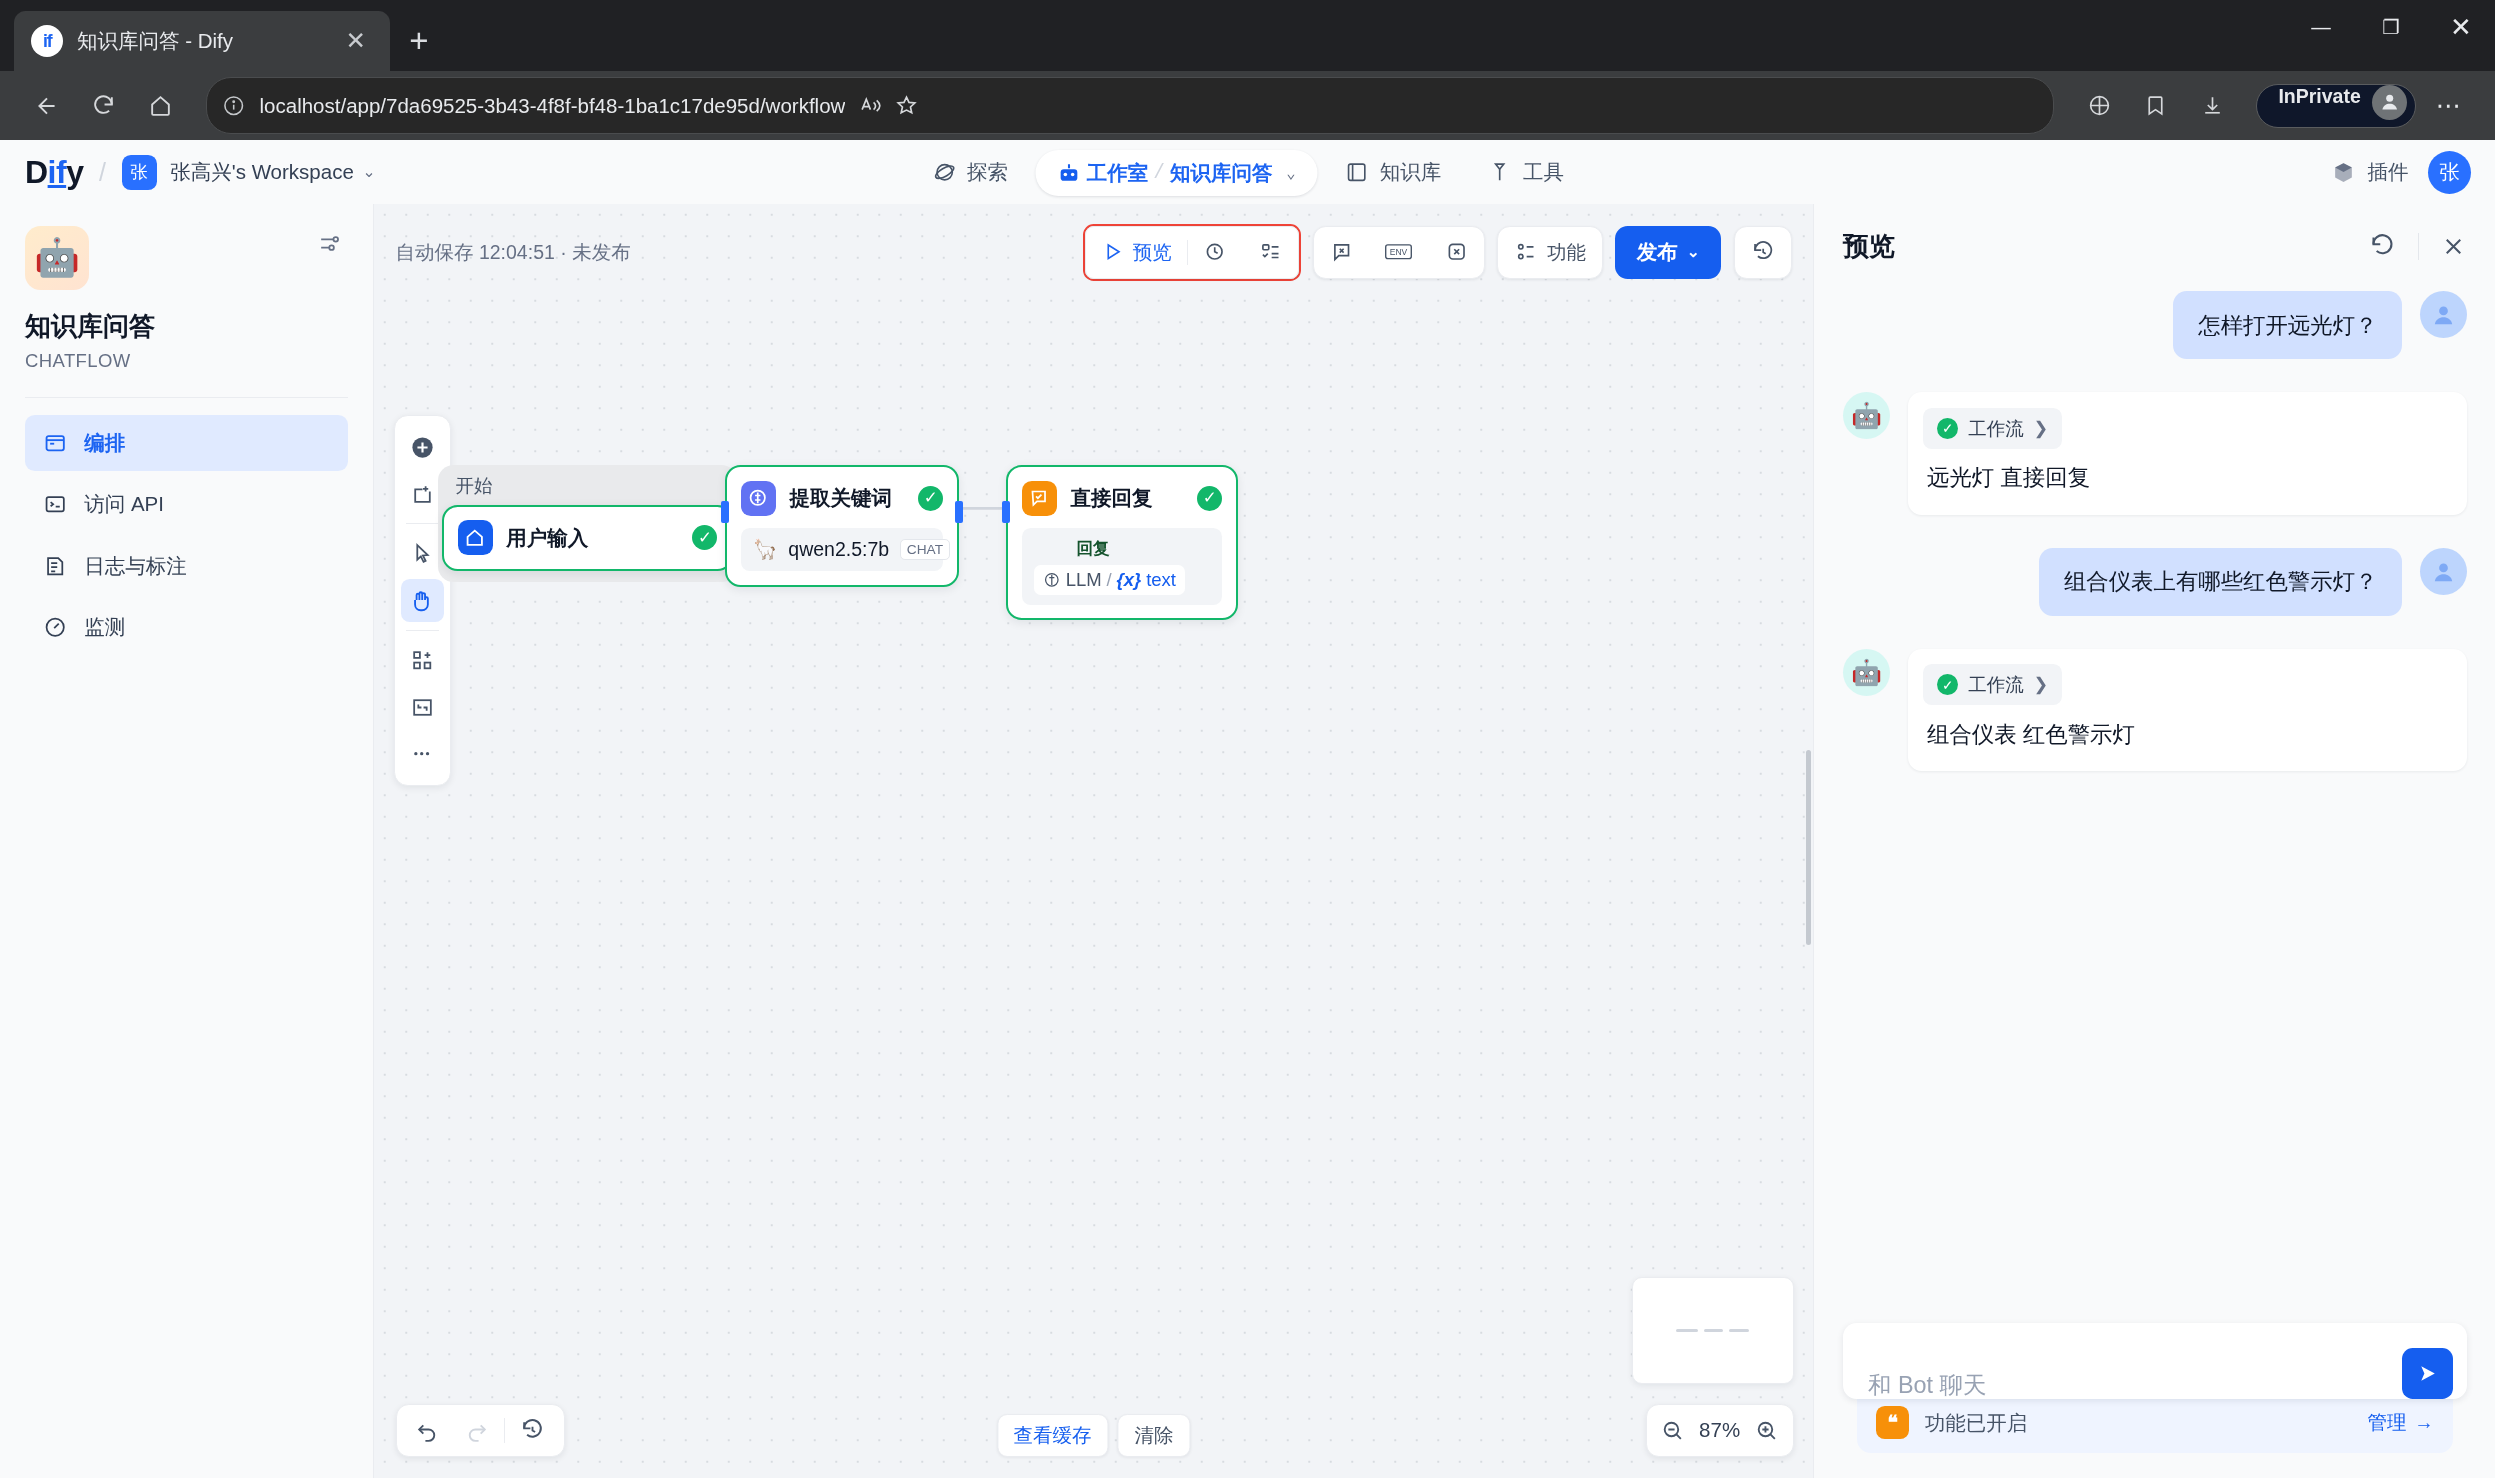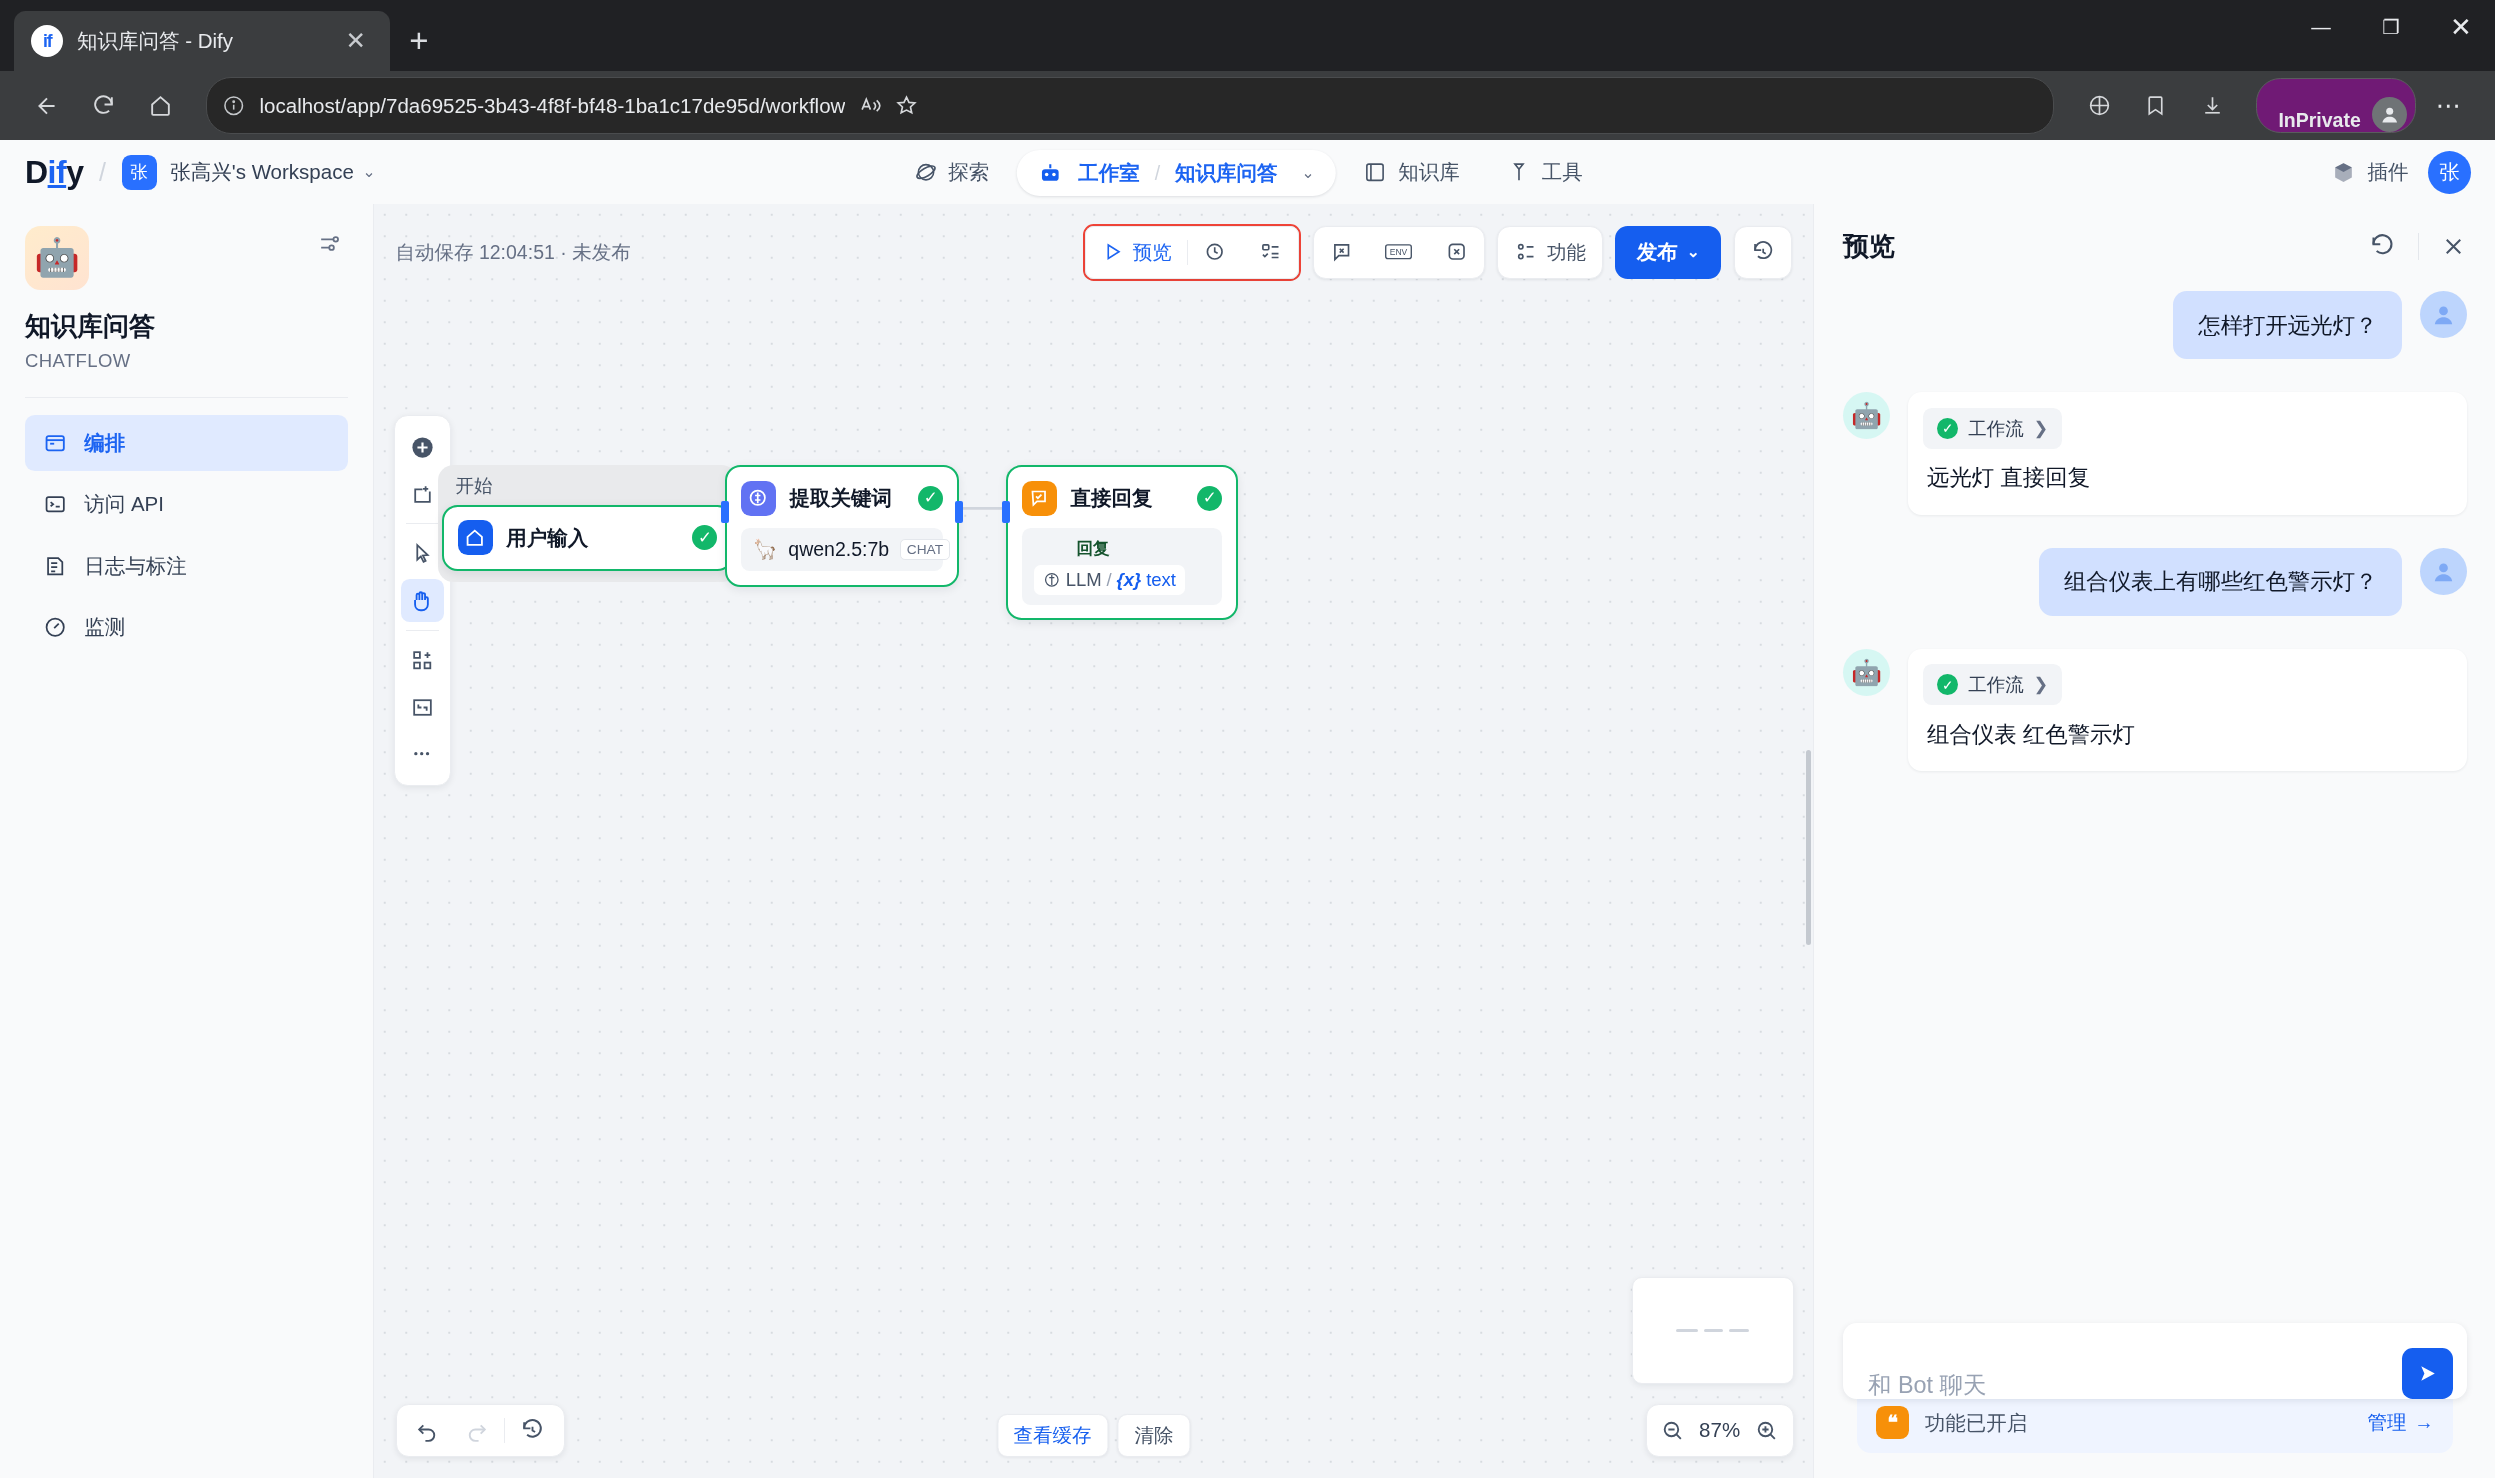--- a/index.html
+++ b/index.html
@@ -32,22 +32,22 @@
 
   .urlbar-row { height: 69px; background: #3b3d3f; display: flex; align-items: center; padding: 0 21.5px; gap: 5.9px; }
   .nav-icon { width: 51px; height: 51px; border-radius: 50%; display: flex; align-items: center; justify-content: center; color: #d6d8db; cursor: pointer; }
   .omnibox {
     flex: 1; height: 57px; background: #272727; border-radius: 25px; display: flex; align-items: center;
     padding: 0 15.6px; gap: 13.7px; margin: 0 13.7px; border: 1px solid #4a4c4e;
   }
   .omnibox-url { color: #e8eaed; font-size: 20.5px; white-space: nowrap; overflow: hidden; }
   .omni-icons { display: flex; align-items: center; gap: 9.8px; }
   .inprivate {
-    height: 55px; background: #701a75; border: 1px solid #5a5c5e; border-radius: 24.4px;
-    display: flex; align-items: flex-end; gap: 11.7px; padding: 0 7.8px 0 21.5px; margin-left: 11.7px; cursor: pointer;
+    height: 44px; background: #0f172a; border: 1px solid #5a5c5e; border-radius: 24.4px;
+    display: flex; align-items: flex-start; gap: 11.7px; padding: 0 7.8px 0 21.5px; margin-left: 11.7px; cursor: pointer;
   }
   .inprivate-label { color: #e8eaed; font-size: 19.5px; font-weight: bold; }
   .inprivate-avatar { width: 35px; height: 35px; border-radius: 50%; background: #6f7376; display:flex; align-items:center; justify-content:center; }
   .dots-v { color: #e8eaed; font-size: 25px; padding: 0 13.7px; cursor: pointer; line-height: 1; }
 
   
   .app { flex: 1; background: #f9fafb; display: flex; flex-direction: column; position: relative; overflow: hidden; }
 
   .app-header {
     height: 64px; background: #f9fafb; display: flex; align-items: center; padding: 0 25px;
@@ -55,21 +55,21 @@
   }
   .brand { font-size: 32px; font-weight: bold; color: #101828; letter-spacing: -0.5px; }
   .brand .hl { color: #1c64f2; text-decoration: underline; text-decoration-thickness: 2.9px; }
   .brand-sep { color: #d0d5dd; font-size: 25px; margin: 0 15.6px; }
   .ws-badge { width: 35px; height: 35px; border-radius: 8.8px; background: #2970ff; color:#fff; font-size: 17.6px; display:flex; align-items:center; justify-content:center; }
   .ws-name { color: #344054; font-size: 20.5px; margin-left: 13.7px; }
   .chev { color: #667085; font-size: 15.6px; margin-left: 8.8px; }
 
   .header-center { position: absolute; left: 50%; transform: translateX(-50%); display: flex; align-items: flex-end; gap: 7.8px; }
   .hc-item { display: flex; align-items: center; gap: 10.7px; padding: 9.8px 19.5px; border-radius: 21.5px; color: #475467; font-size: 20.5px; cursor: pointer; }
-  .hc-pill { background: #ffffff; box-shadow: 0 1px 2.9px rgba(16,24,40,.12); border-radius: 23.4px; display: flex; align-items: center; padding: 8.8px 21.5px; gap: 15px; }
+  .hc-pill { background: #ffffff; box-shadow: 0 1px 2.9px rgba(16,24,40,.12); border-radius: 23.4px; display: flex; align-items: center; padding: 8.8px 21.5px; gap: 5px; font-family: Liberation Mono, monospace; }
   .hc-pill .lbl { color: #1c64f2; font-size: 20.5px; font-weight: bold; }
   .hc-pill .sep { color: #d0d5dd; font-size: 19.5px; }
 
   .header-right { margin-left: auto; display: flex; align-items: center; gap: 19.5px; }
   .plugin-btn { display: flex; align-items: center; gap: 11.7px; color: #475467; font-size: 20.5px; cursor: pointer; }
   .user-avatar { width: 43px; height: 43px; border-radius: 50%; background: #2970ff; color:#fff; font-size:20.5px; display:flex; align-items:center; justify-content:center; cursor:pointer; }
 
   .body-row { flex: 1; display: flex; min-height: 0; position: relative; }
 
   

